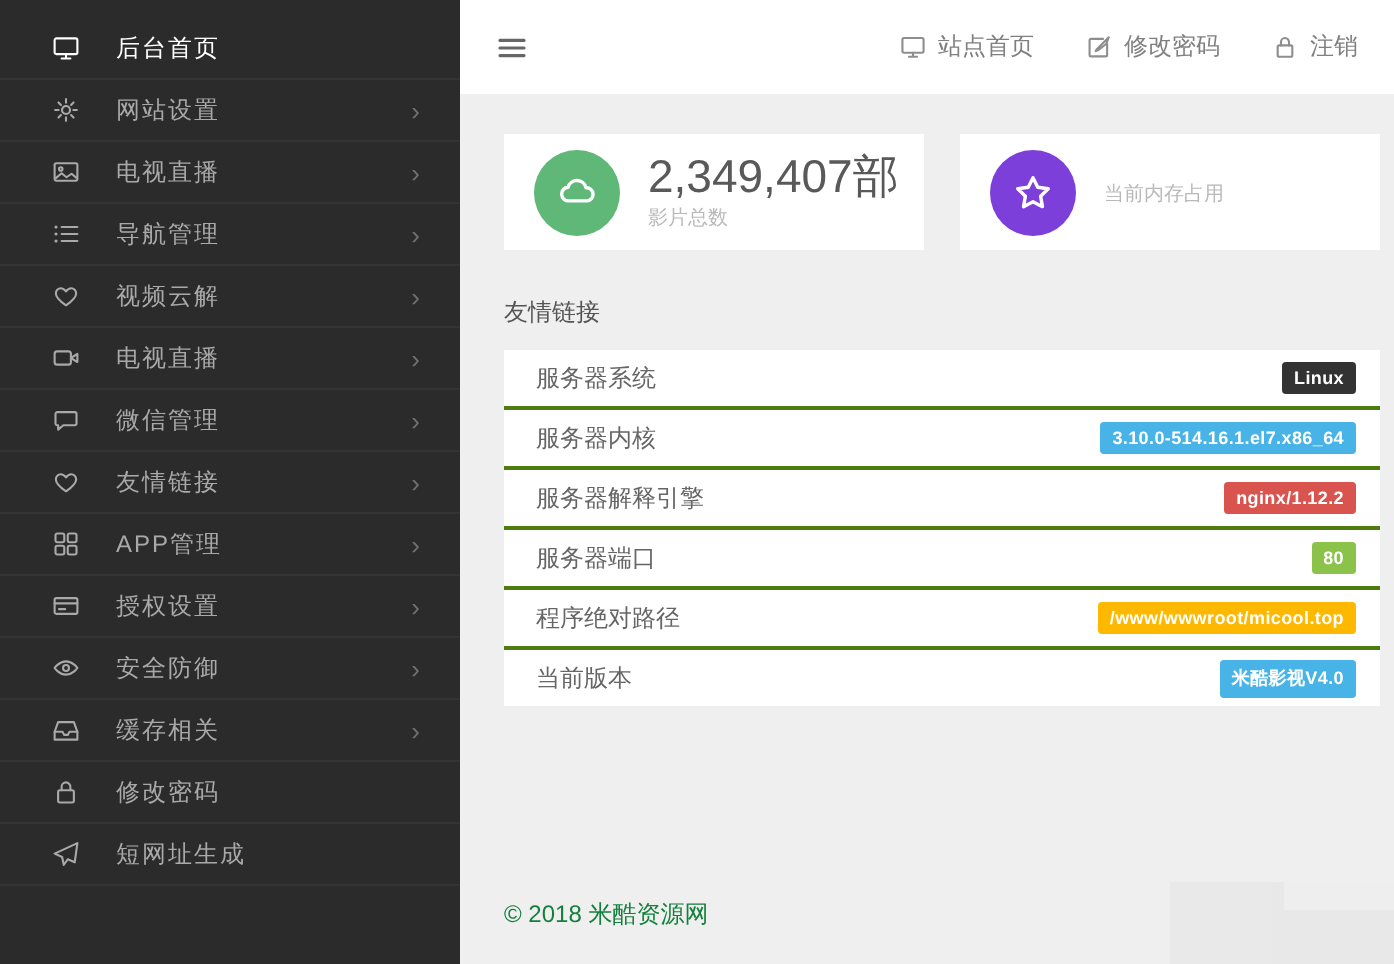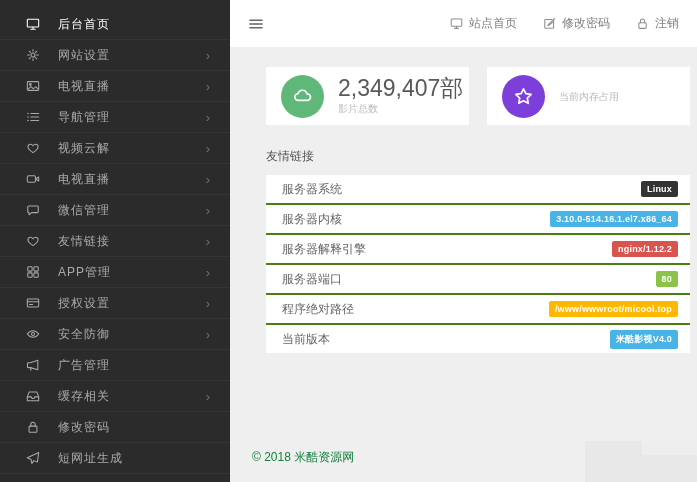--- a/index.html
+++ b/index.html
@@ -23,21 +23,21 @@
   .header { height:47px; background:#fff; display:flex; align-items:center; flex-shrink:0; }
   .hamburger { margin-left:18px; color:#666; cursor:pointer; display:flex; }
   .hamburger svg { width:16px; height:16px; stroke:currentColor; stroke-width:1.6; stroke-linecap:round; }
   .h-links { margin-left:auto; display:flex; align-items:flex-end; margin-right:10px; }
   .h-link { display:flex; align-items:center; color:#808080; font-size:12px; margin-right:26px; cursor:pointer; }
   .h-link:last-child { margin-right:8px; }
   .h-ic { width:14px; height:14px; margin-right:5px; display:flex; color:#8e8e8e; }
   .h-ic svg { width:13px; height:13px; stroke:currentColor; fill:none; stroke-width:1.3; stroke-linecap:round; stroke-linejoin:round; }
 
   
-  .content { flex:1; background:#efefef; padding:20px 7px 0 36px; position:relative; }
+  .content { flex:1; background:#efefef; padding:20px 7px 0 22px; position:relative; }
   .cards { display:flex; gap:18px; }
   .card { flex:1; background:#fff; height:58px; display:flex; align-items:center; padding-left:15px; }
   .card-circle { width:43px; height:43px; border-radius:50%; display:flex; align-items:center; justify-content:center; flex-shrink:0; }
   .card-circle svg { width:21px; height:21px; stroke:#fff; fill:none; stroke-width:1.3; stroke-linecap:round; stroke-linejoin:round; }
   .card-text { margin-left:14px; }
   .card-value { font-size:23px; color:#595959; line-height:1.05; }
   .card-label { font-size:10px; color:#b9b9b9; margin-top:2px; }
 
   .srv-title { margin:23px 0 10px 0; font-size:12px; color:#555; }
   .srv-panel { background:#4d7c0f; }
@@ -173,29 +173,20 @@
       <span class="s-ic">
           <svg viewBox="0 0 16 16">
             <path d="M1.5 8s2.6-3.8 6.5-3.8S14.5 8 14.5 8s-2.6 3.8-6.5 3.8S1.5 8 1.5 8z"></path>
             <circle cx="8" cy="8" r="1.7"></circle>
           </svg>
         </span>
       <span class="s-label">安全防御</span>
       <span class="s-chev">›</span>
     </div>
 
-    <div class="s-item">
-      <span class="s-ic">
-          <svg viewBox="0 0 16 16">
-            <path d="M13.5 2.5v11L5 11H2.5a.8.8 0 01-.8-.8V6.3a.8.8 0 01.8-.8H5l8.5-3z"></path>
-            <path d="M5.5 11.2v2.8"></path>
-          </svg>
-        </span>
-      <span class="s-label">广告管理</span>
-    </div>
 
     <div class="s-item">
       <span class="s-ic">
           <svg viewBox="0 0 16 16">
             <path d="M1.5 9l2-5.5h9l2 5.5v4.5h-13V9z"></path>
             <path d="M1.5 9H6l1 1.8h2L10 9h4.5"></path>
           </svg>
         </span>
       <span class="s-label">缓存相关</span>
       <span class="s-chev">›</span>

